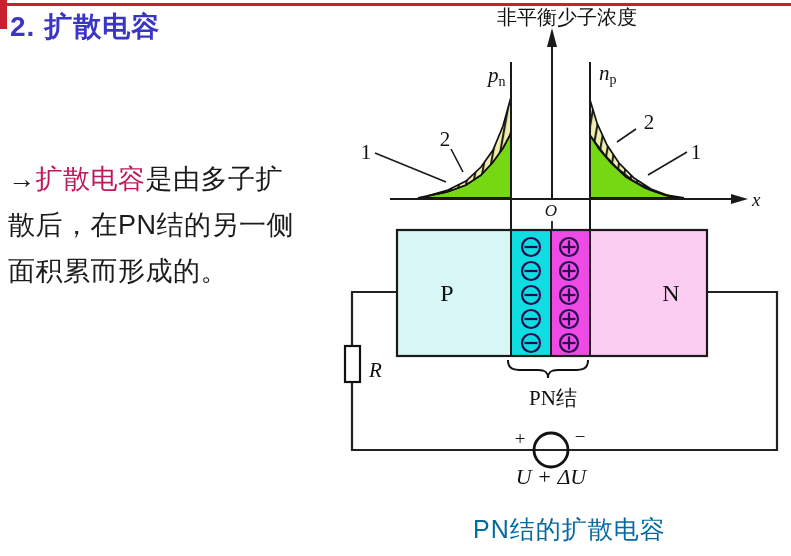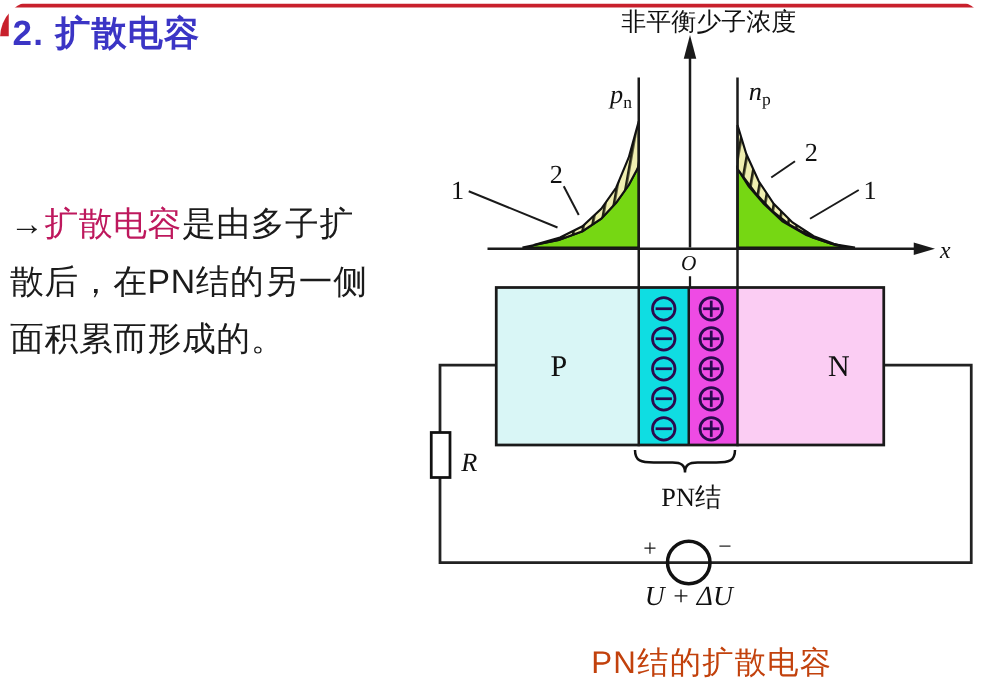--- a/index.html
+++ b/index.html
@@ -1,33 +1,32 @@
 <!DOCTYPE html>
 <html><head>
 <meta charset="utf-8">
 <style>
   html,body{margin:0;padding:0;background:#ffffff;}
   .stage{
     position:relative;width:791px;height:556px;background:#ffffff;overflow:hidden;
     font-family:"Liberation Sans",sans-serif;
-    border-radius:30px;
   }
   .top-rule{position:absolute;left:0;top:3px;width:791px;height:3px;background:#c8202c;}
   .left-rule{position:absolute;left:0;top:0;width:7px;height:29px;background:#c8202c;}
   .title{
     position:absolute;left:10px;top:8px;font-size:28px;font-weight:600;
     color:#3b35c5;letter-spacing:1px;
   }
   .body-text{
     position:absolute;left:8px;top:156px;width:300px;
     font-size:27px;line-height:46px;color:#1b1b1b;letter-spacing:0.5px;
   }
   .body-text .term{color:#be185d;}
   .caption{
-    position:absolute;left:473px;top:513px;font-size:25px;color:#c2410c;letter-spacing:1px;
+    position:absolute;left:473px;top:513px;font-size:25px;color:#0369a1;letter-spacing:1px;
   }
   svg text{font-family:"Liberation Serif",serif;fill:#111;}
   svg .cjk{font-family:"Liberation Serif","Liberation Sans",serif;}
   svg .math{font-style:italic;}
 </style>
 </head>
 <body>
 
 <div class="stage">
 

